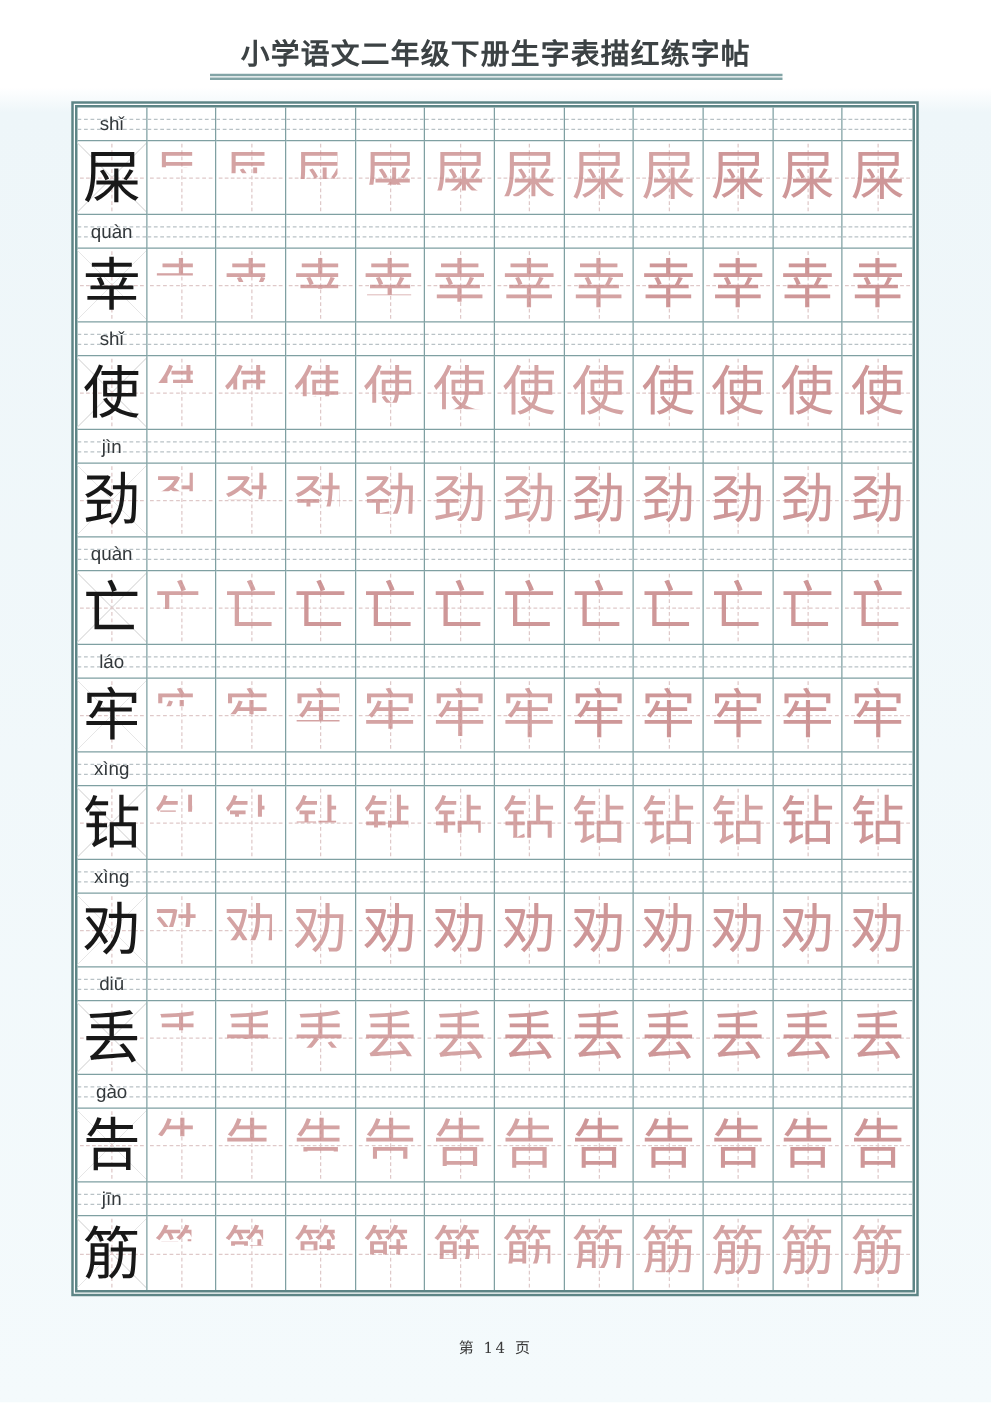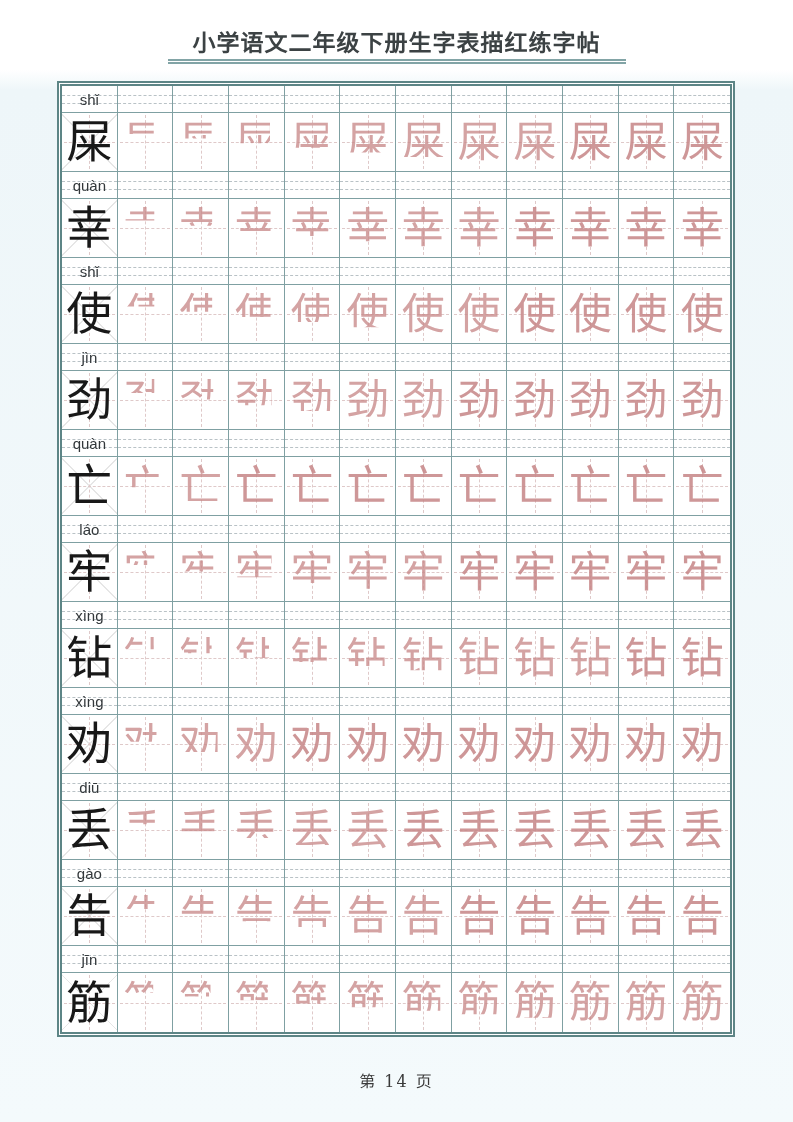--- a/index.html
+++ b/index.html
@@ -85,21 +85,21 @@
     display:flex;align-items:center;justify-content:center;
     font-family:"DejaVu Serif","Liberation Serif",serif;
     line-height:1;
   }
   .model{font-size:46px;color:var(--ink-black);}
   .trace{font-size:43px;color:var(--trace-red);opacity:.88;}
   .footer{
     position:absolute;top:1068px;left:0;right:0;
     text-align:center;
     font-family:"DejaVu Serif","Liberation Serif",serif;
-    font-size:16px;color:#3a3a3a;letter-spacing:2px;
+    font-size:12px;color:#3a3a3a;letter-spacing:2px;
   }
 </style>
 </head>
 <body>
 
 <div class="page">
   <div class="title">小学语文二年级下册生字表描红练字帖</div>
   <div class="title-rule"></div>
   <div class="grid" id="grid">
       <div class="cell py">

